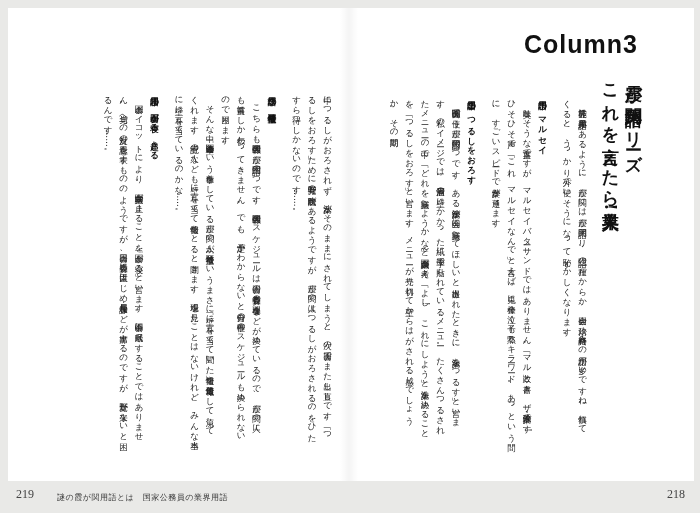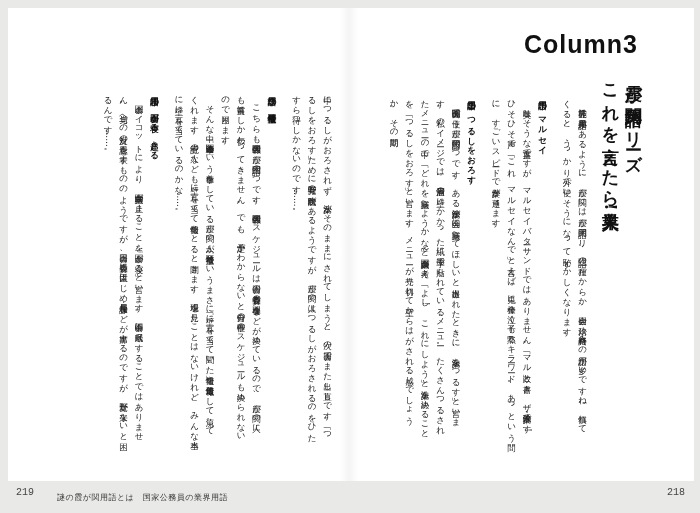--- a/index.html
+++ b/index.html
@@ -51,22 +51,22 @@
   .gap-before { margin-block-start: 9px; }
   .section { display: block; }
   .footer-chapter {
     position: absolute; left: 57px; top: 483px;
     font-size: 8px; line-height: 9.5px; letter-spacing: 0.5px;
     color: #333; white-space: pre-line;
   }
   .footer-chapter .chap-no { font-weight: bold; display: block; }
   .pagenum {
     position: absolute; top: 487px;
-    font-family: Liberation Mono, monospace;
-    font-size: 10px; color: #444;
+    font-family: Liberation Serif, serif;
+    font-size: 12px; color: #444;
   }
   .pagenum-left { left: 16px; }
   .pagenum-right { right: 15px; margin-left: 15px; }
 </style>
 </head>
 <body>
 
 <div class="stage">
   <div class="paper"></div>
   <div class="gutter"></div>

